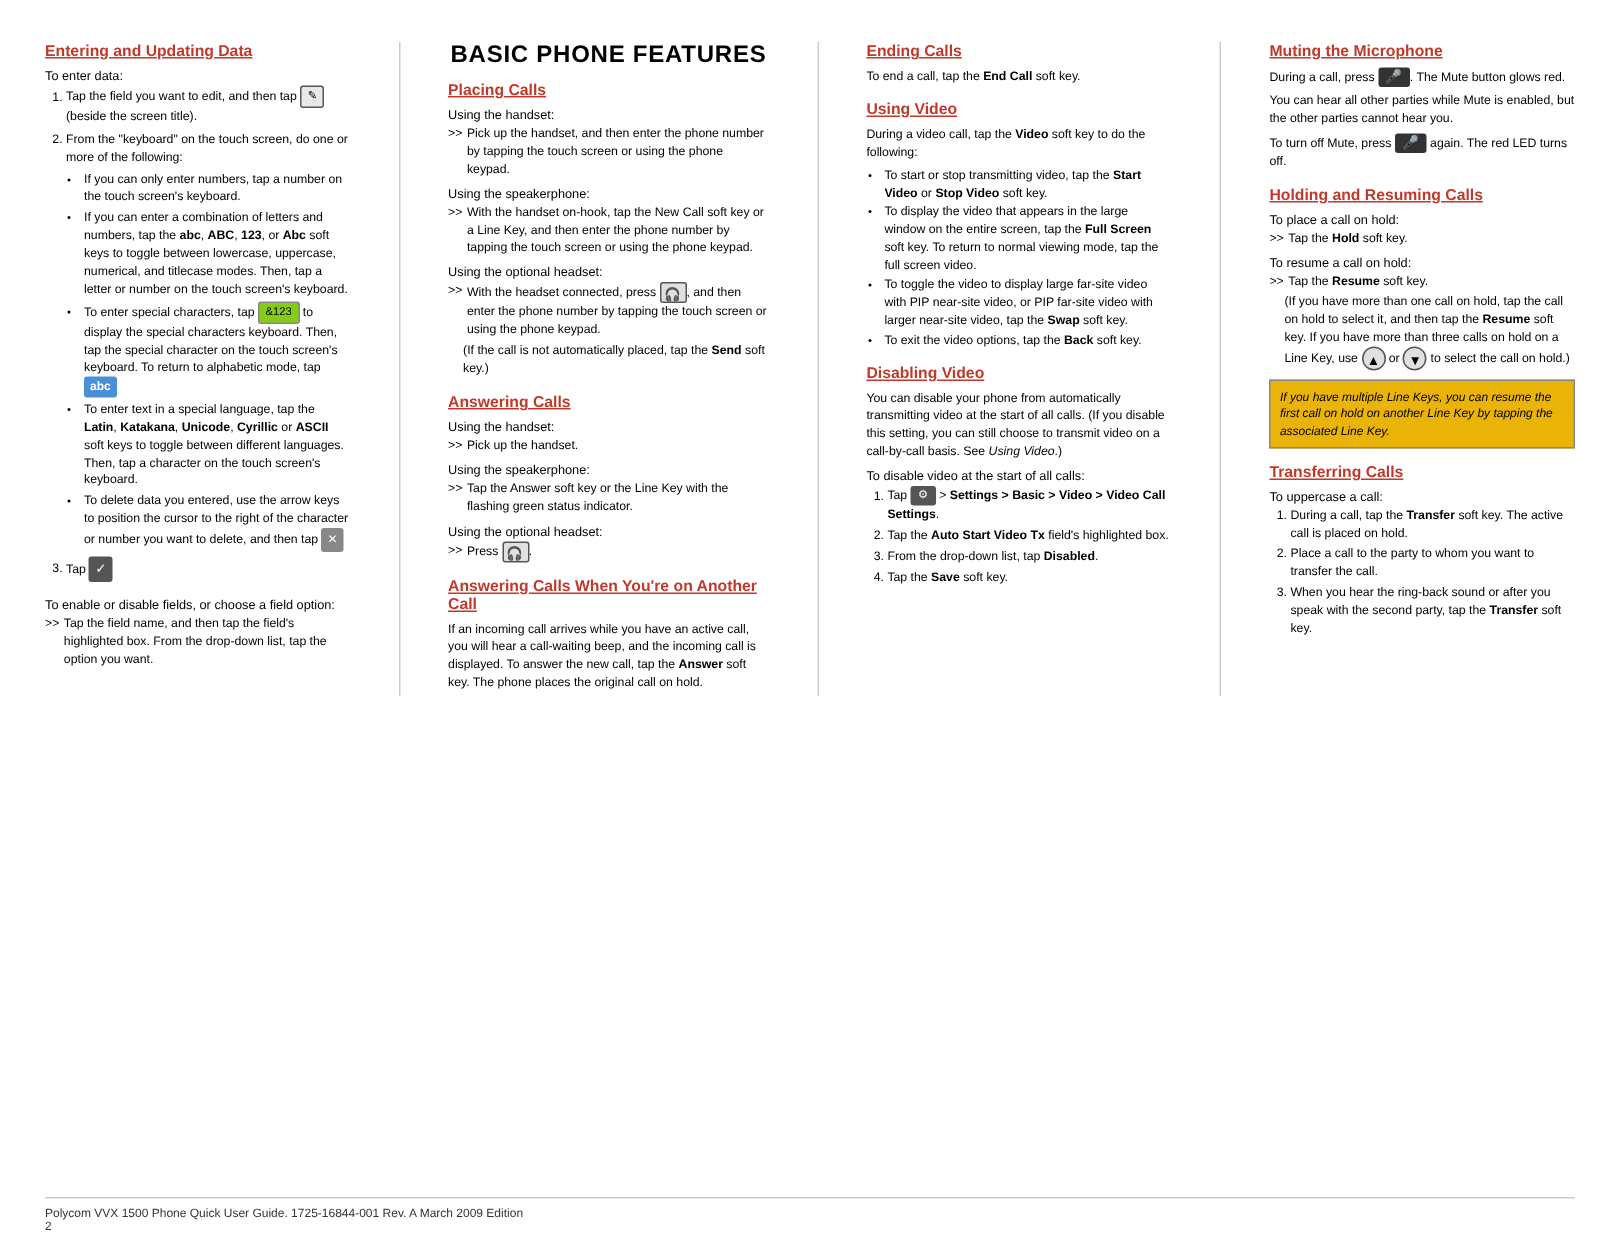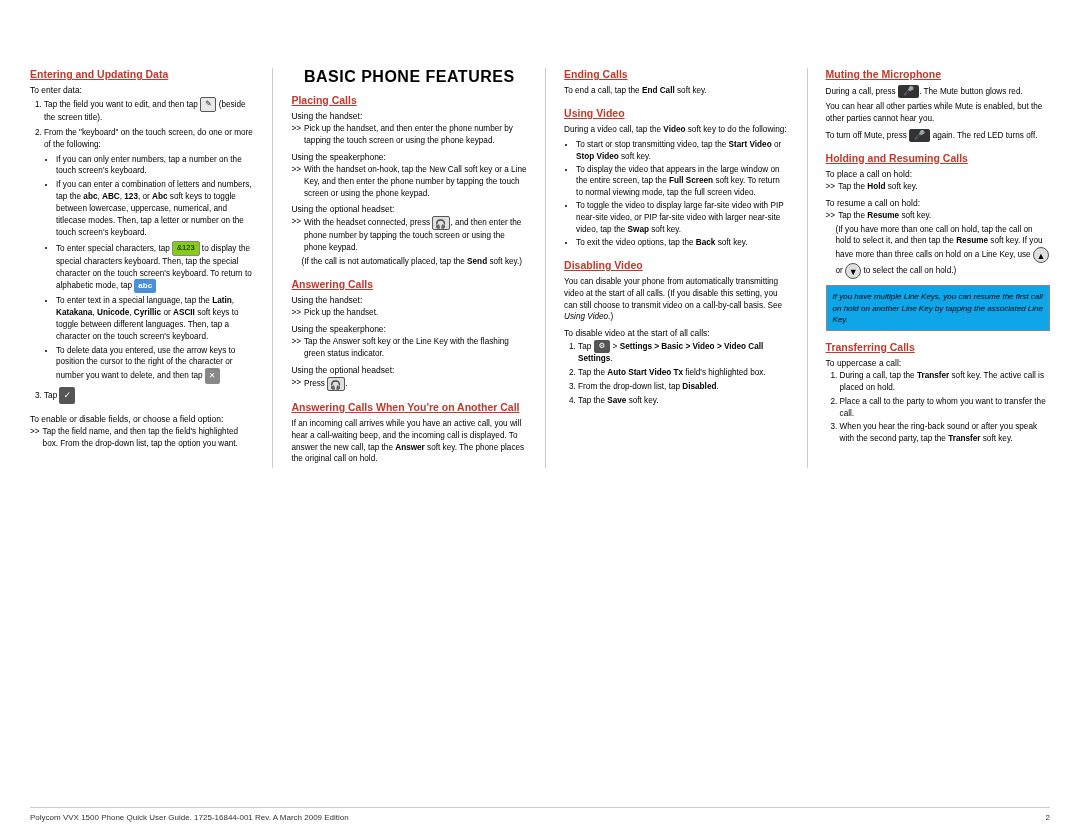--- a/index.html
+++ b/index.html
@@ -12,23 +12,22 @@
       min-height: 834px;
     }
     .page {
       width: 1080px;
       min-height: 834px;
       padding: 28px 30px 20px 30px;
       position: relative;
     }
     .columns {
       display: flex;
-      gap: 14px;
+      gap: 28px;
       width: 100%;
-      margin-top: 40px;
     }
     .col {
       flex: 1;
       min-width: 0;
     }
     .col-main {
       flex: 1.05;
     }
     h2.section-title {
       font-size: 10.5px;
@@ -91,21 +90,21 @@
       flex-shrink: 0;
       font-weight: normal;
     }
     .note-box {
       border: 1px solid #888;
       padding: 5px 6px;
       font-size: 8px;
       line-height: 1.4;
       font-style: italic;
       margin-top: 6px;
-      background: #0ea5e9;
+      background: #eab308;
     }
     .inline-btn {
       display: inline-block;
       border: 1px solid #555;
       border-radius: 2px;
       padding: 1px 4px;
       font-size: 7.5px;
       background: #e8e8e8;
       vertical-align: middle;
       font-family: Arial, sans-serif;
@@ -185,20 +184,21 @@
       position: absolute;
       bottom: 12px;
       left: 30px;
       right: 30px;
       display: flex;
       justify-content: space-between;
       font-size: 8px;
       color: #333;
       border-top: 1px solid #ccc;
       padding-top: 5px;
+      flex-direction: column;
     }
     .divider-v {
       width: 1px;
       background: #ccc;
       flex-shrink: 0;
       margin: 0 4px;
     }
     .section-gap { margin-top: 10px; }
     .settings-icon {
       display: inline-block;

